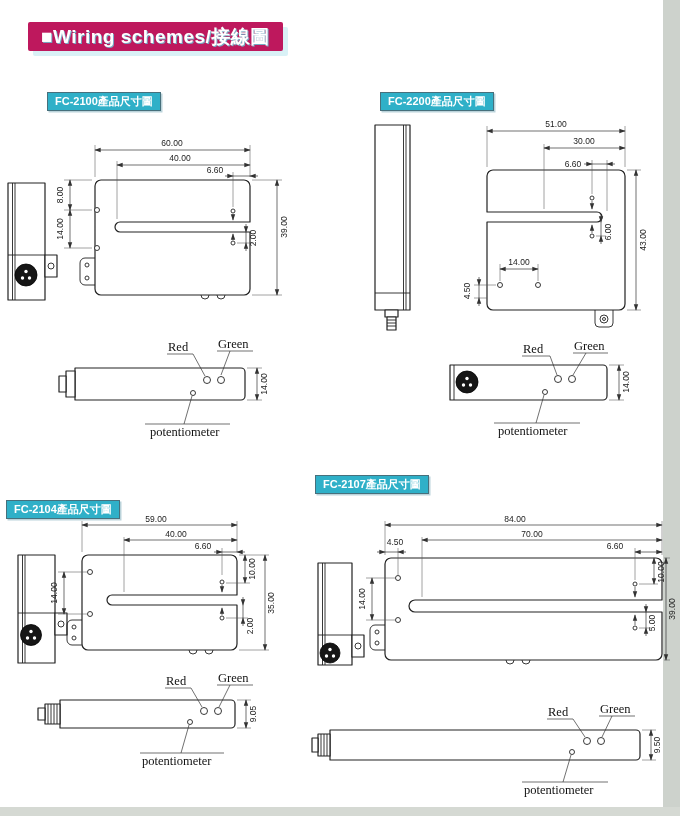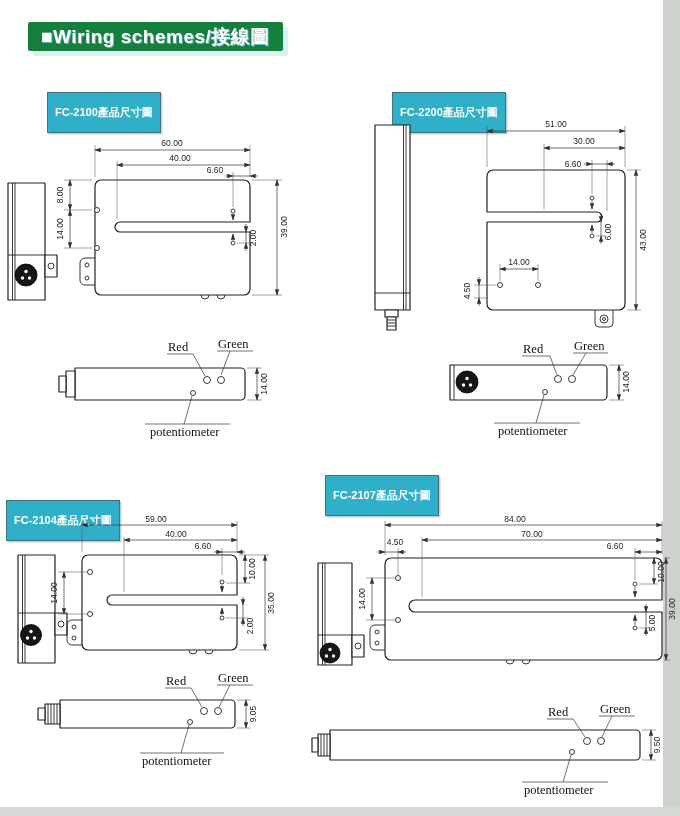--- a/index.html
+++ b/index.html
@@ -1,25 +1,25 @@
 <!DOCTYPE html>
 <html><head>
 <meta charset="utf-8">
 <style>
   *{margin:0;padding:0;box-sizing:border-box}
   html,body{background:#fff}
   body{width:680px;height:816px;font-family:"Liberation Sans",sans-serif;position:relative;overflow:hidden}
   .page{position:relative;width:680px;height:816px;background:#fff;overflow:hidden}
   .edge-right{position:absolute;top:0;right:0;width:17px;height:100%;background:#cdd2cc}
   .edge-bottom{position:absolute;left:0;bottom:0;width:100%;height:9px;background:#d5d9d3}
-  .banner{position:absolute;left:28px;top:22px;background:#15803d;color:#fff;font-weight:bold;
+  .banner{position:absolute;left:28px;top:22px;background:#be185d;color:#fff;font-weight:bold;
           font-size:19px;line-height:29px;padding:0 13px;border-radius:2px;
           box-shadow:5px 5px 0 #d9f1f6;letter-spacing:.5px;text-shadow:1px 1px 0 rgba(110,185,205,.9)}
   .badge{position:absolute;background:#2fb0c8;color:#fff;font-weight:bold;font-size:11px;line-height:15px;
-         padding:12px 7px;border:1px solid #47707c;box-shadow:1.5px 1.5px 0 rgba(60,130,150,.35);white-space:nowrap}
+         padding:1px 7px;border:1px solid #47707c;box-shadow:1.5px 1.5px 0 rgba(60,130,150,.35);white-space:nowrap}
   .drawing{position:absolute}
   .ol{fill:#fff;stroke:#222;stroke-width:1.2;stroke-linejoin:round}
   .ln{fill:none;stroke:#222;stroke-width:0.9}
   .dim{fill:none;stroke:#333;stroke-width:0.7}
   .ext{fill:none;stroke:#555;stroke-width:0.55}
   .hole{fill:#fff;stroke:#222;stroke-width:0.9}
   .blk{fill:#161616;stroke:#000;stroke-width:0.8}
   .pin{fill:#fff}
   .dt{font-family:"Liberation Sans",sans-serif;font-size:8.5px;fill:#222}
   .lbl{font-family:"Liberation Serif",serif;font-size:12.5px;fill:#111}
@@ -35,23 +35,23 @@
     <defs>
       <marker id="arw" viewBox="0 0 10 10" refX="9" refY="5" markerWidth="9" markerHeight="9" orient="auto-start-reverse">
         <path d="M0,1.5 L10,5 L0,8.5 Z" fill="#333"></path>
       </marker>
     </defs>
   </svg>
 
   <div class="banner">■Wiring schemes/接線圖</div>
 
   <div class="badge" style="left:47px;top:92px">FC-2100產品尺寸圖</div>
-  <div class="badge" style="left:392px;top:92px">FC-2200產品尺寸圖</div>
+  <div class="badge" style="left:380px;top:92px">FC-2200產品尺寸圖</div>
   <div class="badge" style="left:6px;top:500px">FC-2104產品尺寸圖</div>
-  <div class="badge" style="left:325px;top:475px">FC-2107產品尺寸圖</div>
+  <div class="badge" style="left:315px;top:475px">FC-2107產品尺寸圖</div>
 
   <svg class="drawing" style="left:0;top:115px" width="330" height="340" viewBox="0 0 330 340">
     <g>
       <rect class="ol" x="8" y="68" width="37" height="117"></rect>
       <line class="ln" x1="12.5" y1="68" x2="12.5" y2="185"></line>
       <line class="ln" x1="15" y1="68" x2="15" y2="185"></line>
       <line class="ln" x1="8" y1="140" x2="45" y2="140"></line>
       <rect class="ol" x="45" y="140" width="12" height="22"></rect>
       <circle class="hole" cx="51" cy="151" r="3"></circle>
       <g>

